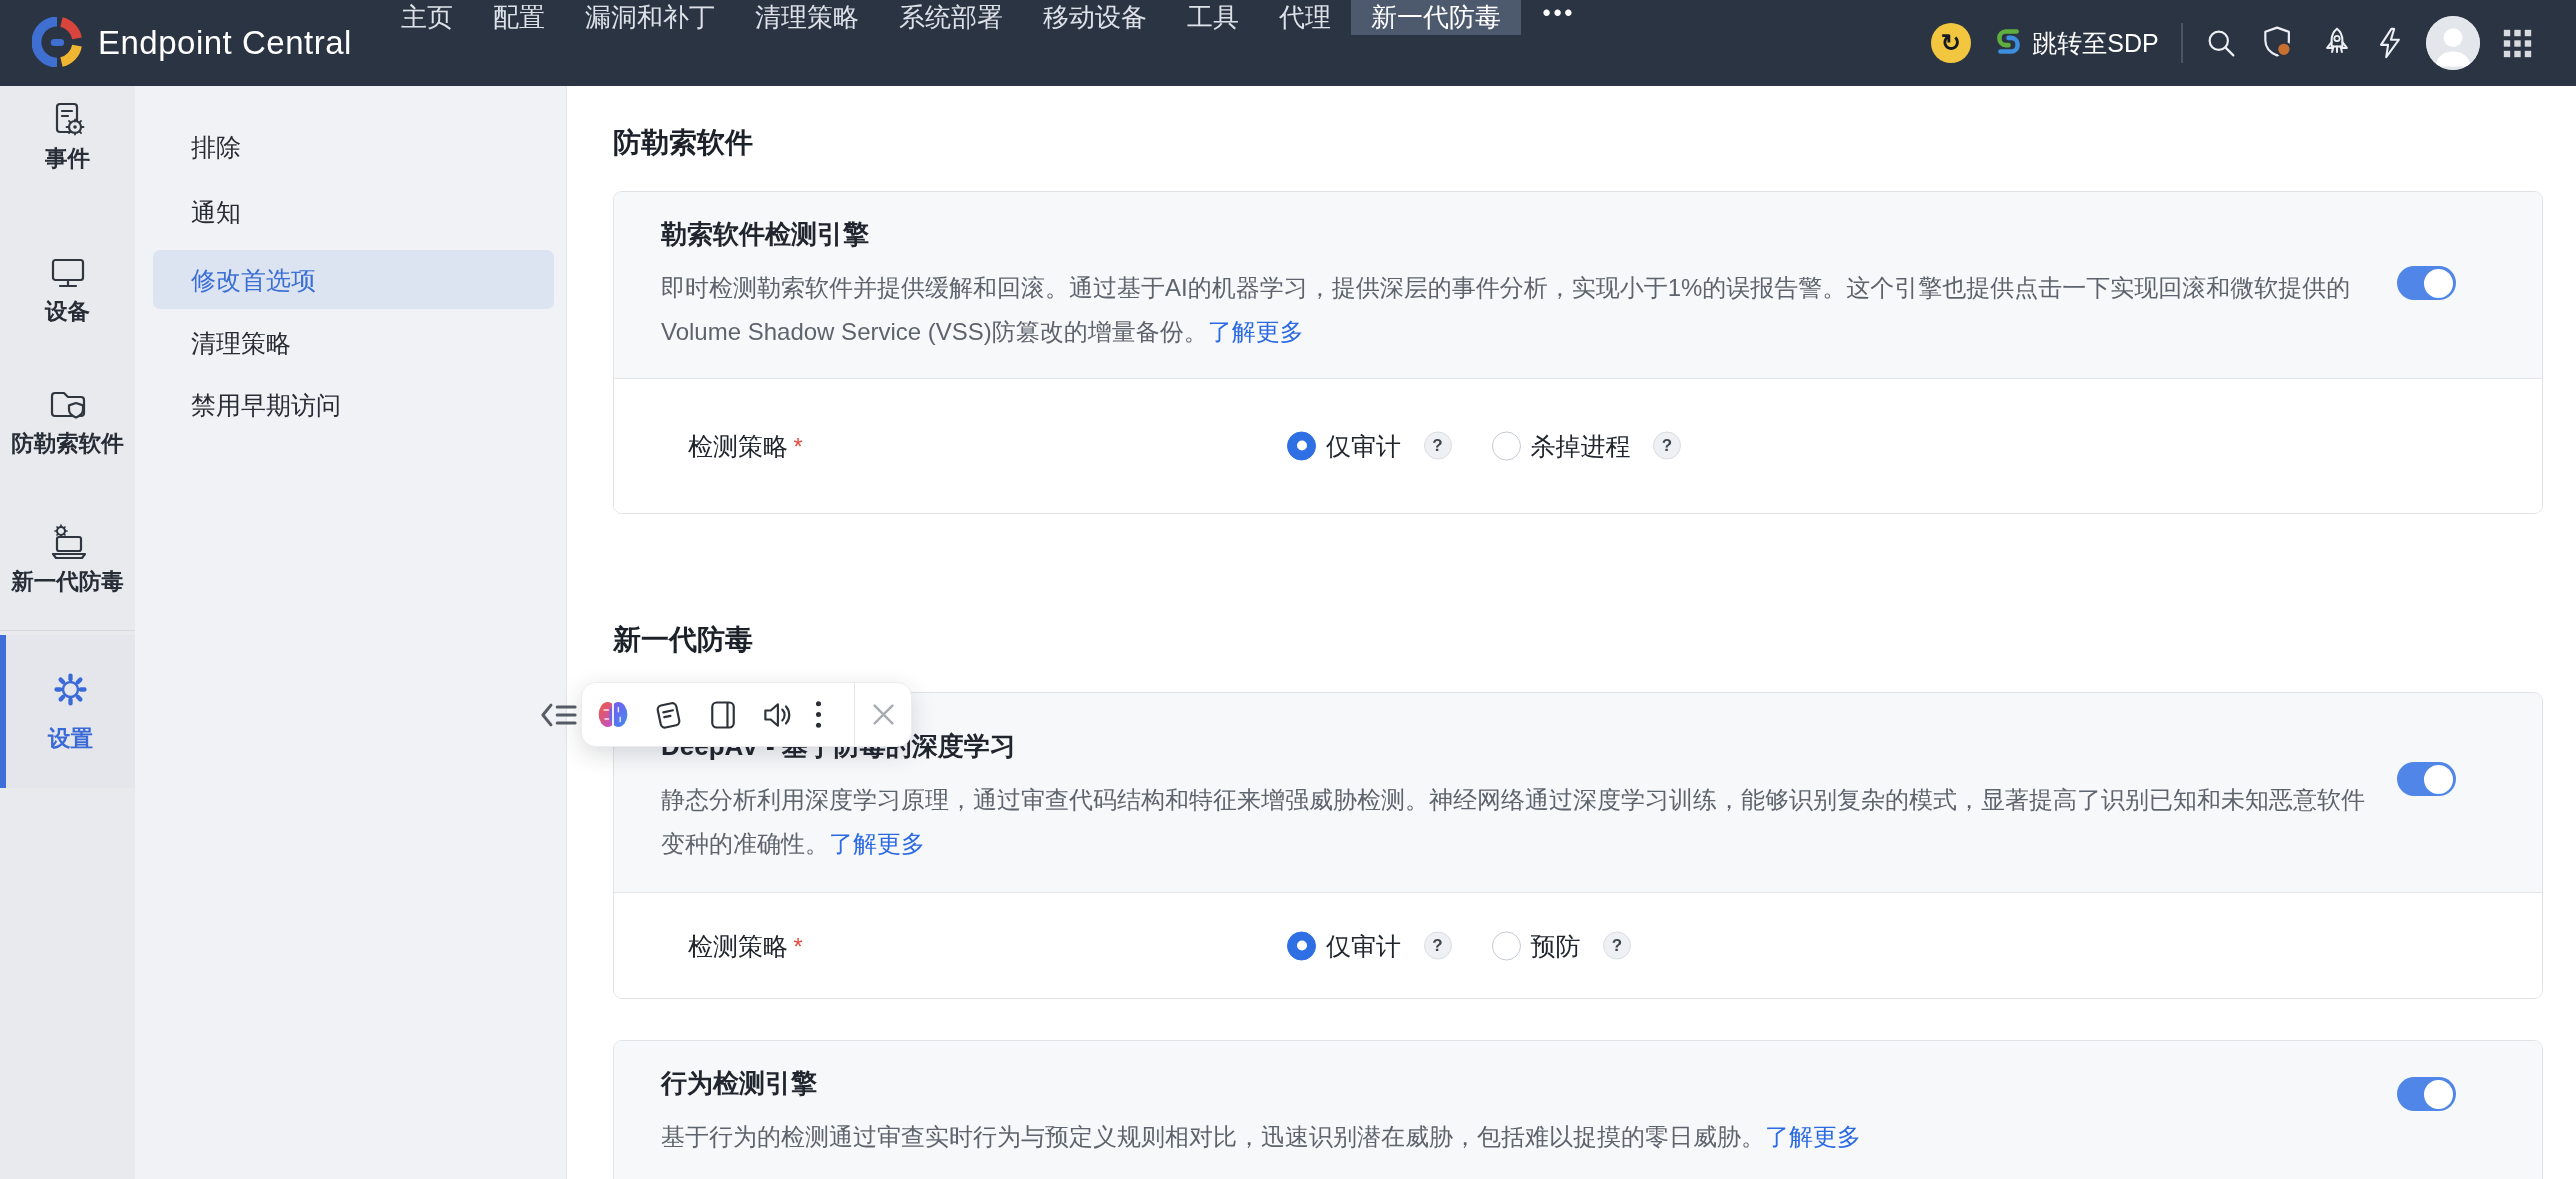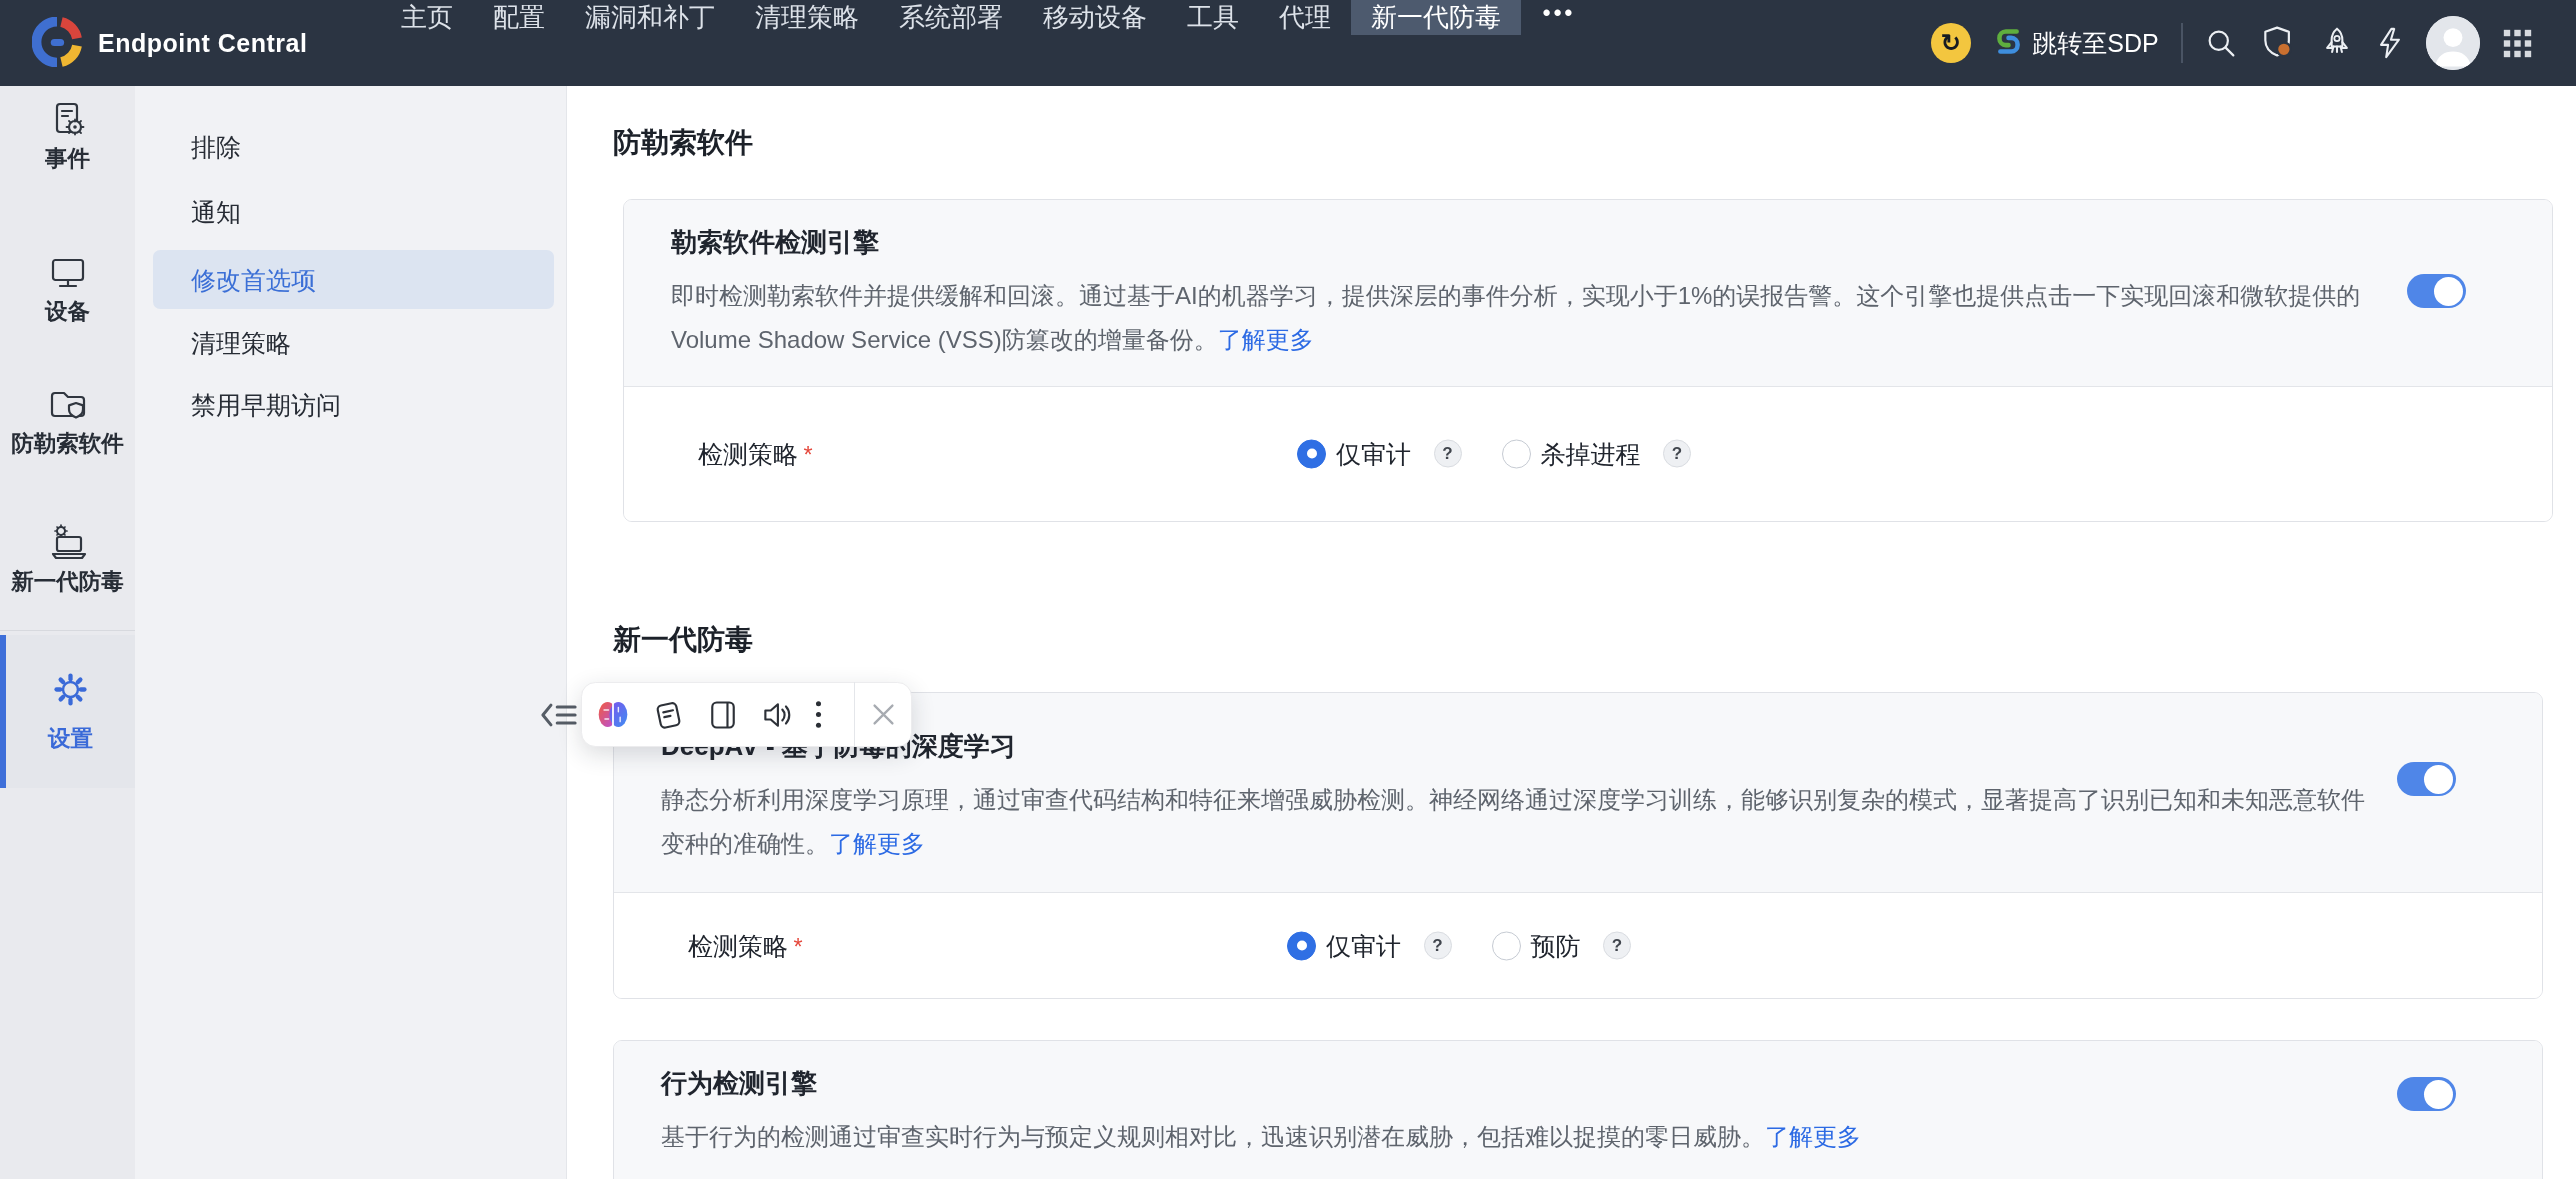--- a/index.html
+++ b/index.html
@@ -2,21 +2,21 @@
 <html style="font-size:14.4px"><head>
 <meta charset="utf-8">
 <style>
   * { margin:0; padding:0; box-sizing:border-box; }
   html,body { width:2576px; height:1179px; overflow:hidden; }
   body { position:relative; background:#ffffff; font-family:"Liberation Sans", sans-serif; color:#22272f; }
 
   
   .navbar { position:absolute; left:0; top:0; width:2576px; height:86px; background:#2b3442; display:flex; align-items:center; z-index:40; }
   .brand { display:flex; align-items:center; gap:16px; margin-left:32px; width:349px; flex:0 0 auto; }
-  .brand-name { color:#ffffff; font-size:25px; font-weight:700; letter-spacing:0.5px; white-space:nowrap; }
+  .brand-name { color:#ffffff; font-size:33px; font-weight:400; letter-spacing:0.5px; white-space:nowrap; }
   .nav-items { display:flex; height:86px; align-items:flex-start; flex:0 0 auto; }
   .nav-item { display:flex; align-items:center; padding:0 20px; font-size:26px; color:#dde2e9; white-space:nowrap; cursor:pointer; }
   .nav-item.active { background:#4d5a6e; color:#ffffff; }
   .nav-more { display:flex; align-items:center; padding:0 21.6px; color:#ffffff; font-size:23.4px; letter-spacing:2.7px; cursor:pointer; }
   .nav-right { margin-left:auto; margin-right:43px; display:flex; align-items:center; gap:22.5px; }
   .round-badge { width:40px; height:40px; border-radius:50%; background:#f3c63f; display:flex; align-items:center; justify-content:center; font-size:24px; font-weight:700; color:#161b22; cursor:pointer; }
   .sdp { display:flex; align-items:center; gap:8px; cursor:pointer; }
   .sdp-label { color:#ffffff; font-size:25px; white-space:nowrap; }
   .nav-divider { width:1.8px; height:40px; background:#4a5464; }
   .nav-icon { display:flex; align-items:center; justify-content:center; cursor:pointer; }
@@ -35,21 +35,21 @@
   .panel-item { position:absolute; left:56px; height:40px; display:flex; align-items:center; font-size:25px; color:#272c35; cursor:pointer; white-space:nowrap; }
   .panel-highlight { position:absolute; left:18px; width:401px; height:59px; top:164px; background:#dce4f1; border-radius:7.2px; cursor:pointer; }
   .panel-item.selected { color:#3b6fd6; }
 
   
   .main { position:absolute; left:567px; top:86px; right:0; bottom:0; background:#ffffff; z-index:10; }
   .page-title { position:absolute; left:46px; top:38px; font-size:28px; font-weight:700; color:#1c2129; }
   .section-title { position:absolute; left:46px; top:535px; font-size:28px; font-weight:700; color:#1c2129; }
 
   .card { position:absolute; left:46px; width:1930px; border:1.4px solid #e0e2e7; border-radius:9px; background:#ffffff; overflow:hidden; }
-  .card1 { top:113px;margin-left:10px; }
+  .card1 { top:105px; }
   .card2 { top:606px; }
   .card3 { top:954px; height:270px; }
   .card-head { position:relative; background:#f7f8fa; padding:25px 144px 23.4px 47px; }
   .card2 .card-head { padding-top:36px; padding-bottom:26px; }
   .card3 .card-head { height:270px; }
   .card-title { font-size:26px; font-weight:700; color:#20252e; }
   .card-desc { margin-top:14.4px; width:1719px; font-size:24px; line-height:44px; color:#5e646d; }
   .learn-more { color:#2c6ae4; text-decoration:none; cursor:pointer; }
   .toggle { position:absolute; right:86px; width:59px; height:34px; border-radius:17px; background:#c7ccd4; cursor:pointer; }
   .toggle.on { background:#4f86e8; }

